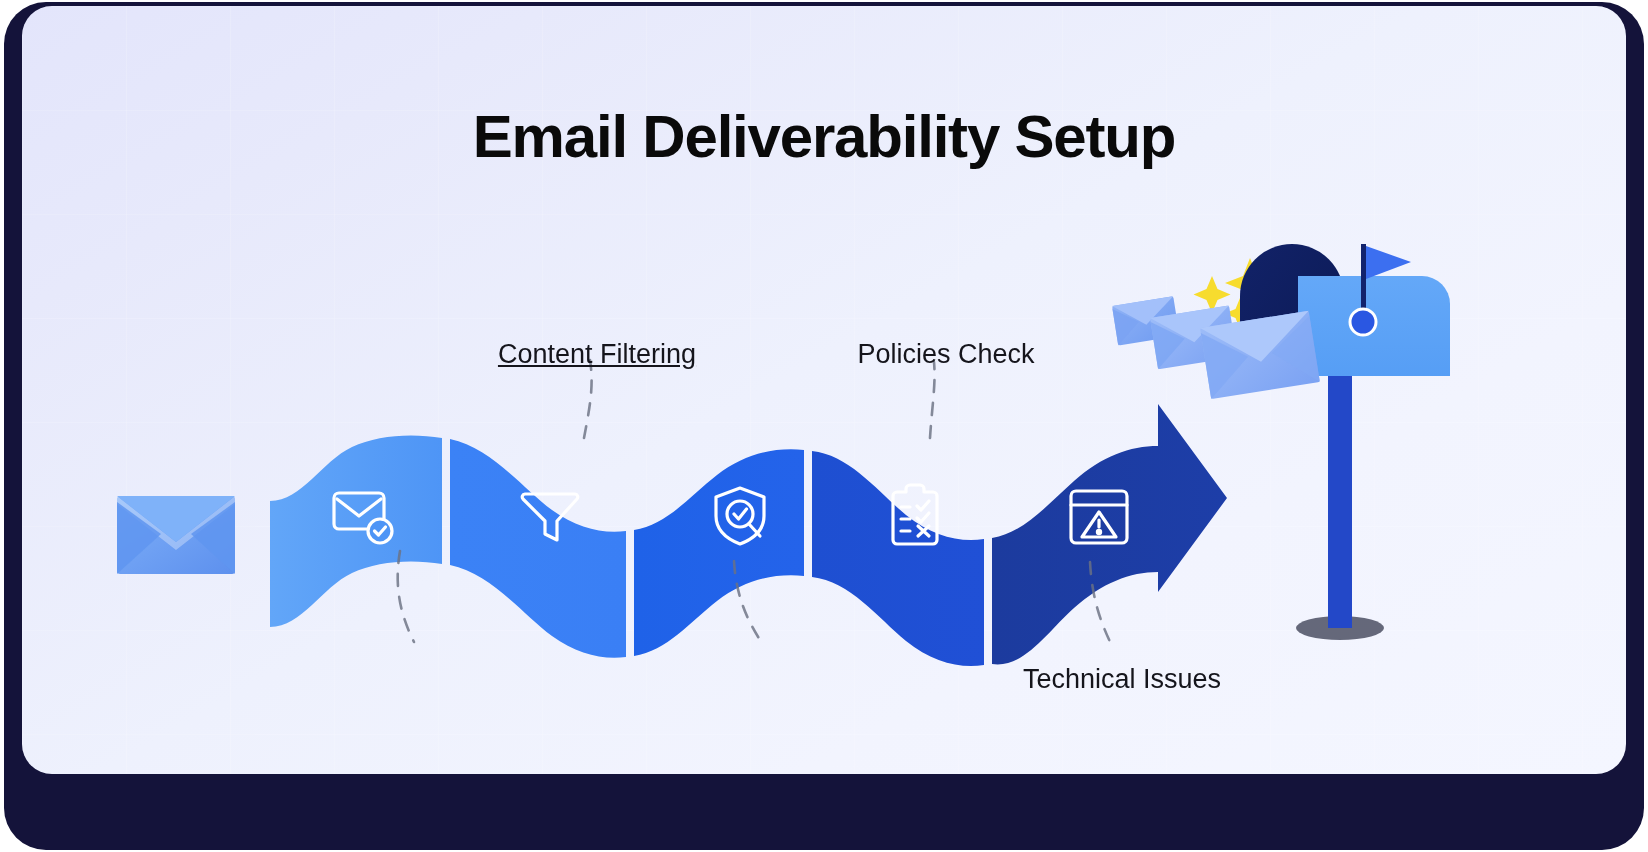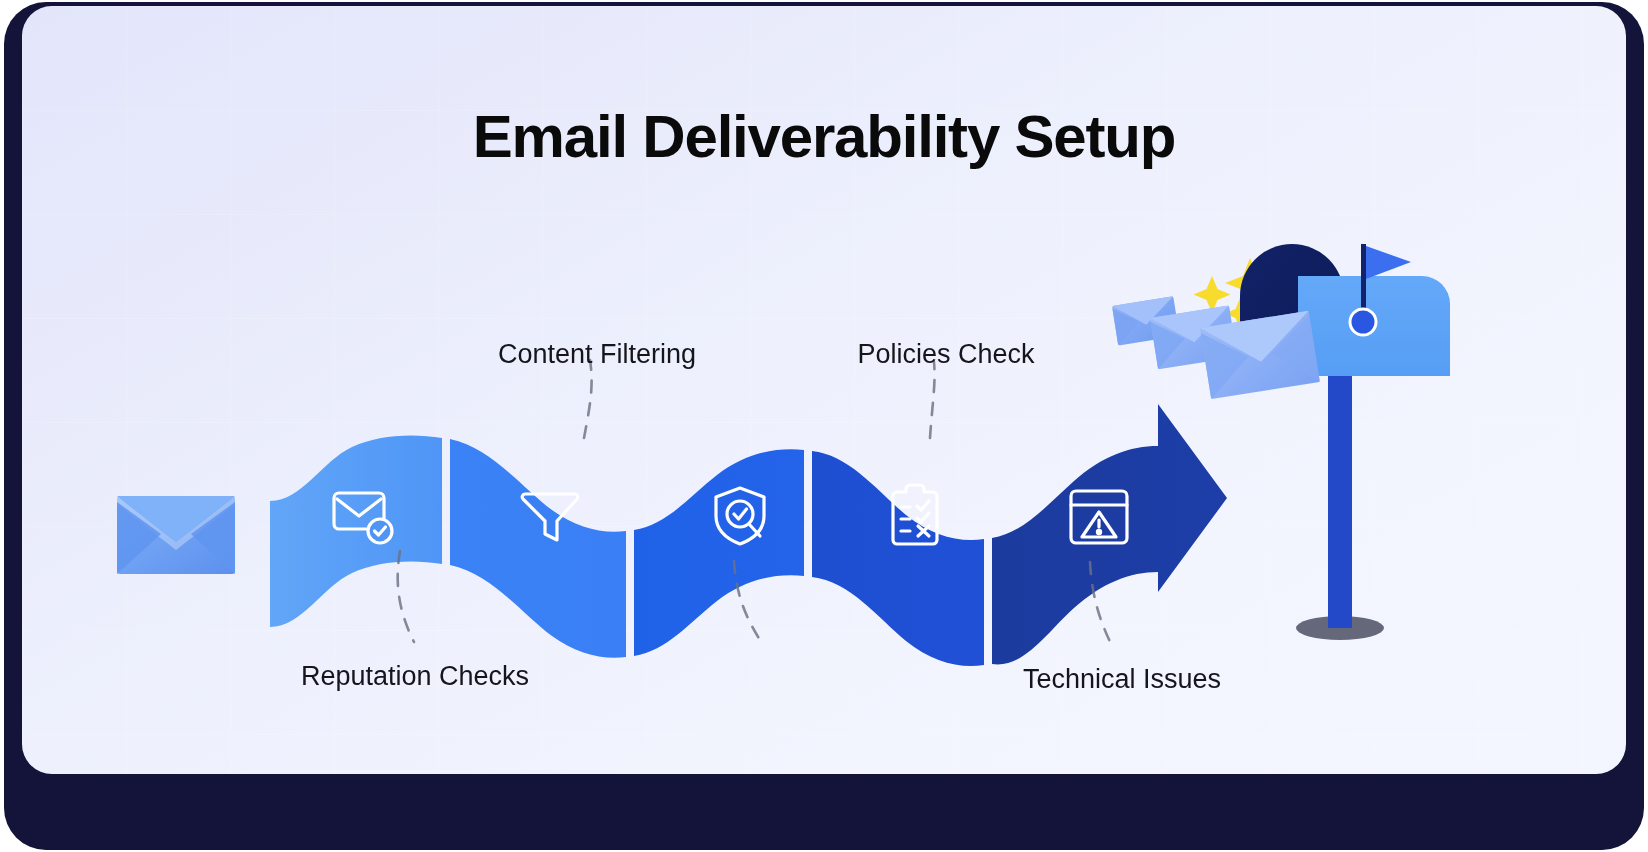--- a/index.html
+++ b/index.html
@@ -265,23 +265,22 @@
         </g>
         <g transform="translate(1178,322) rotate(-9)">
           <rect x="0" y="0" width="110" height="72" rx="2" fill="url(#flyEnvA)"></rect>
           <path d="M0 0 L55 43 L110 0 Z" fill="#adc8fb"></path>
           <path d="M0 72 L43 36 L0 5 Z" fill="#82a9f4" opacity=".85"></path>
           <path d="M110 72 L67 36 L110 5 Z" fill="#82a9f4" opacity=".55"></path>
         </g>
       </g>
     </svg>
 
-    <div class="lbl top" style="left:575px; top:333px;">Content Filtering</div>
+    <div class="lbl top" style="left:575px; top:333px;text-decoration:underline;">Content Filtering</div>
 
     <div class="lbl top" style="left:924px; top:333px;text-align:center;">Policies Check</div>
 
-    <div class="lbl bot" style="left:393px; top:655px;">Reputation Checks</div>
 
 
     <div class="lbl bot" style="left:1100px; top:658px;">Technical Issues</div>
 
   </div>
 </div>
 
 </body></html>

